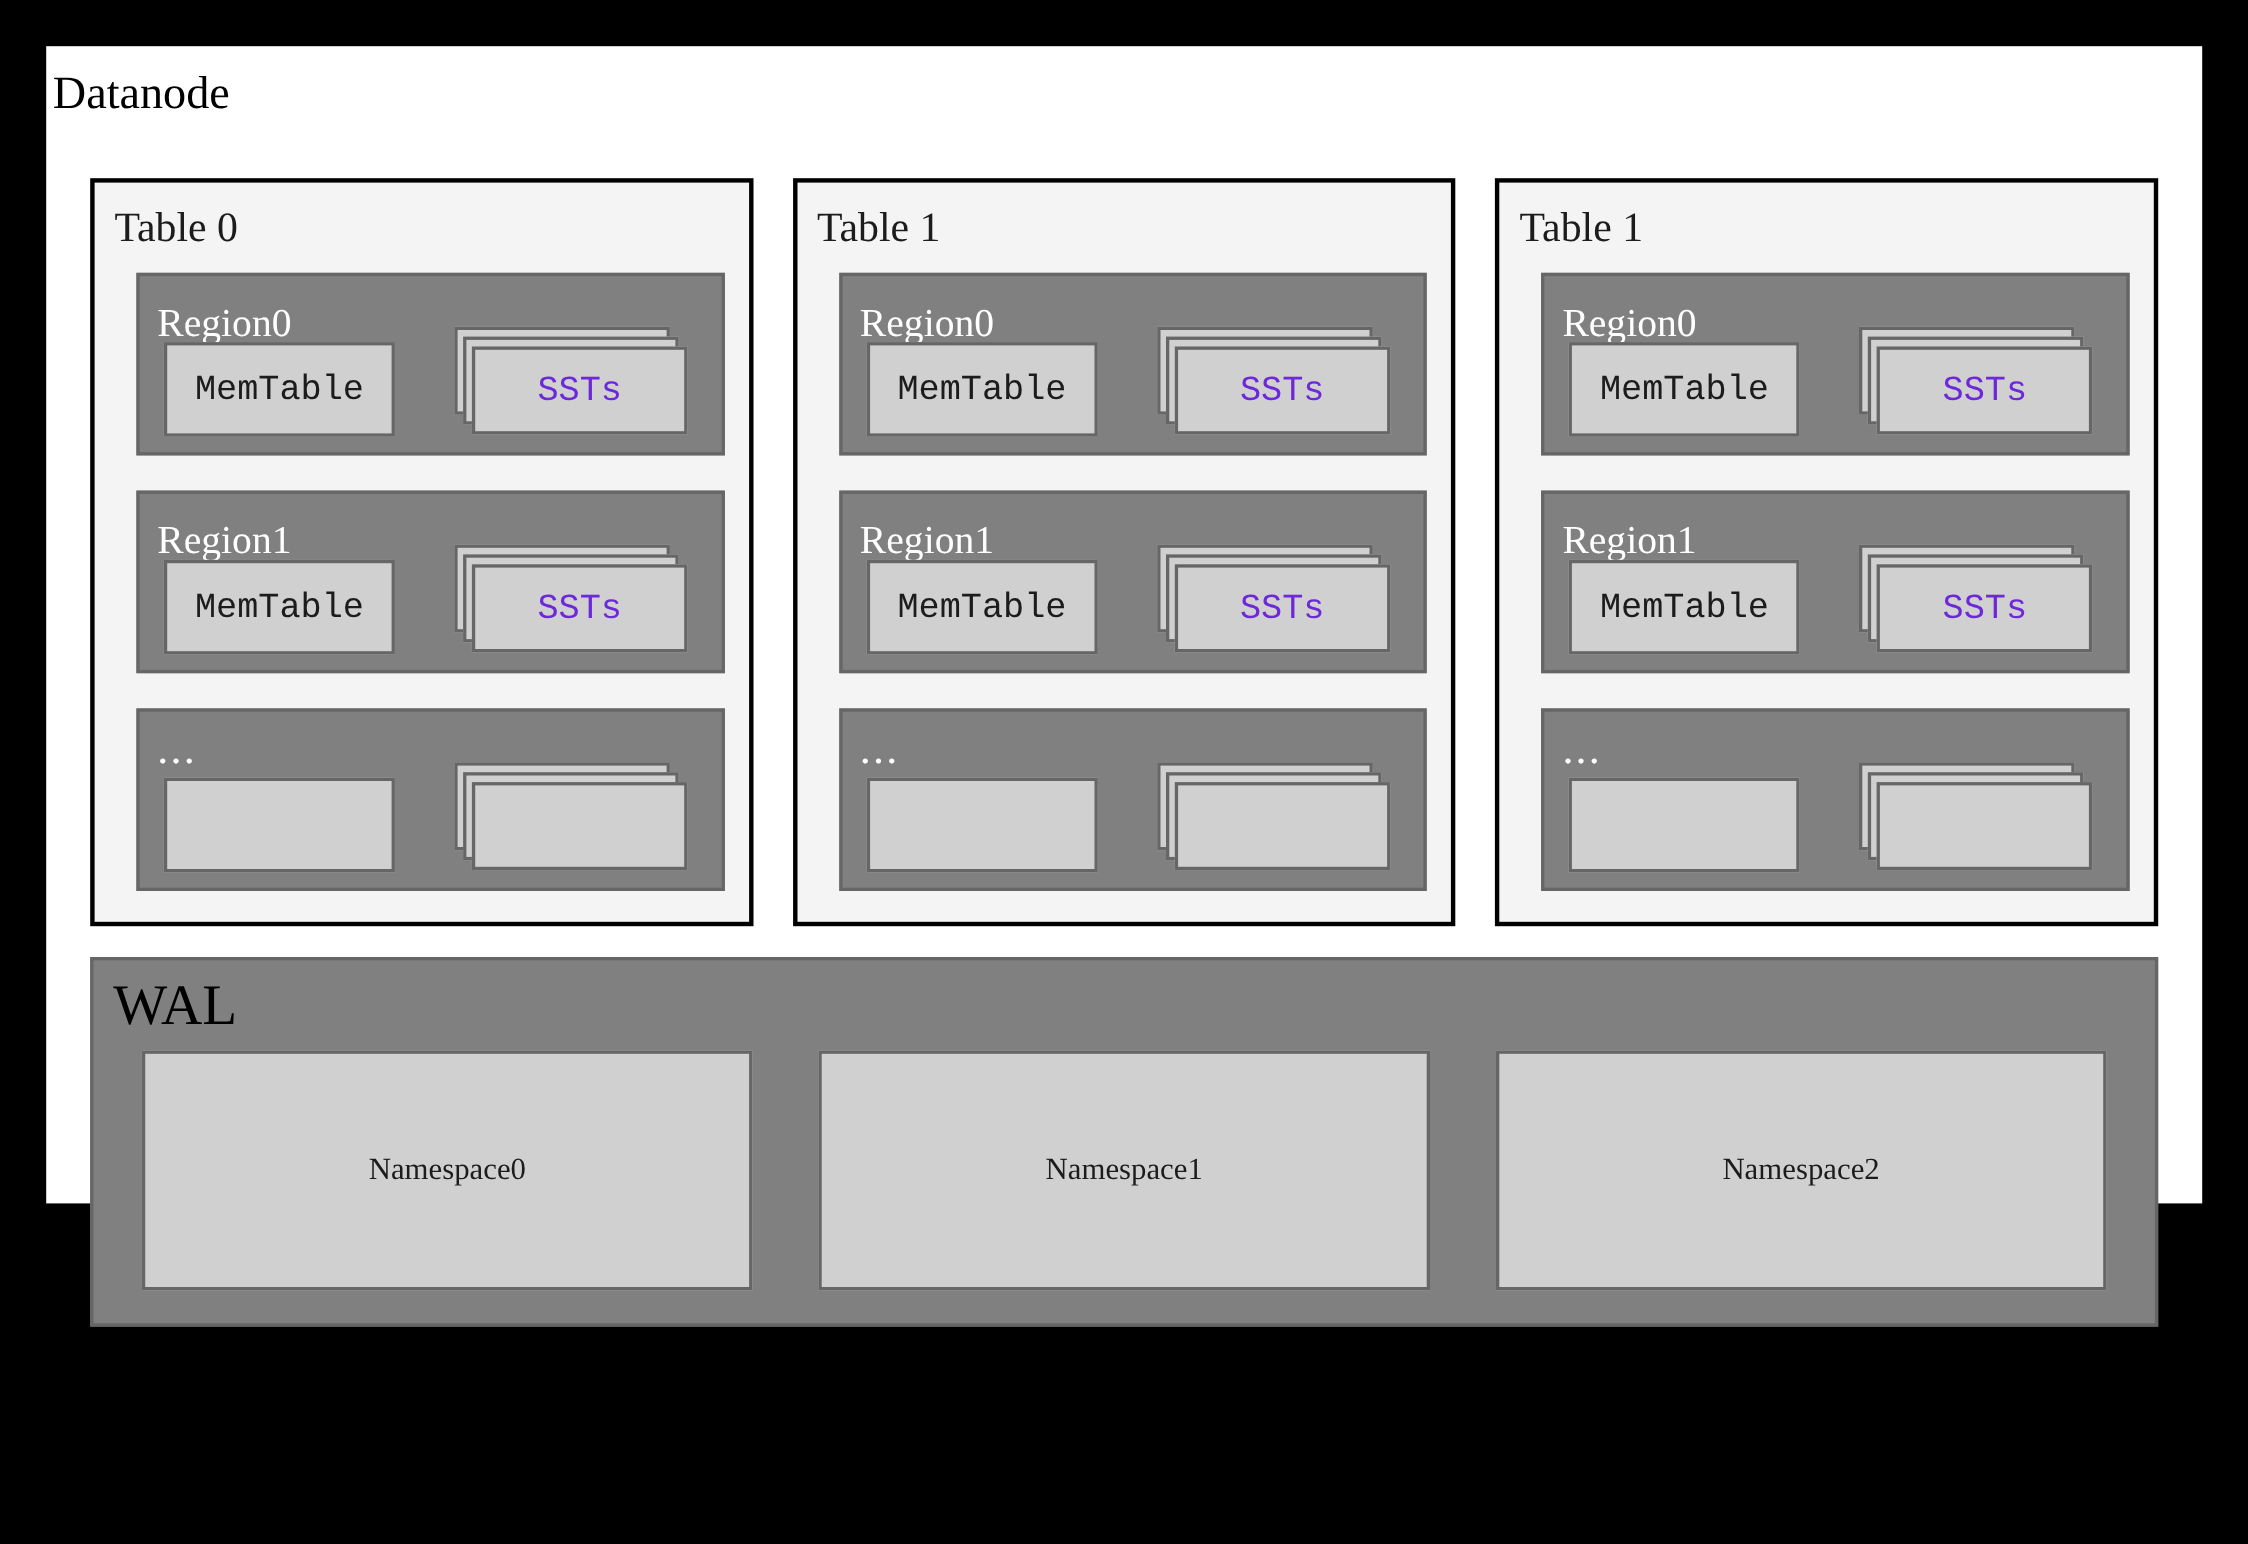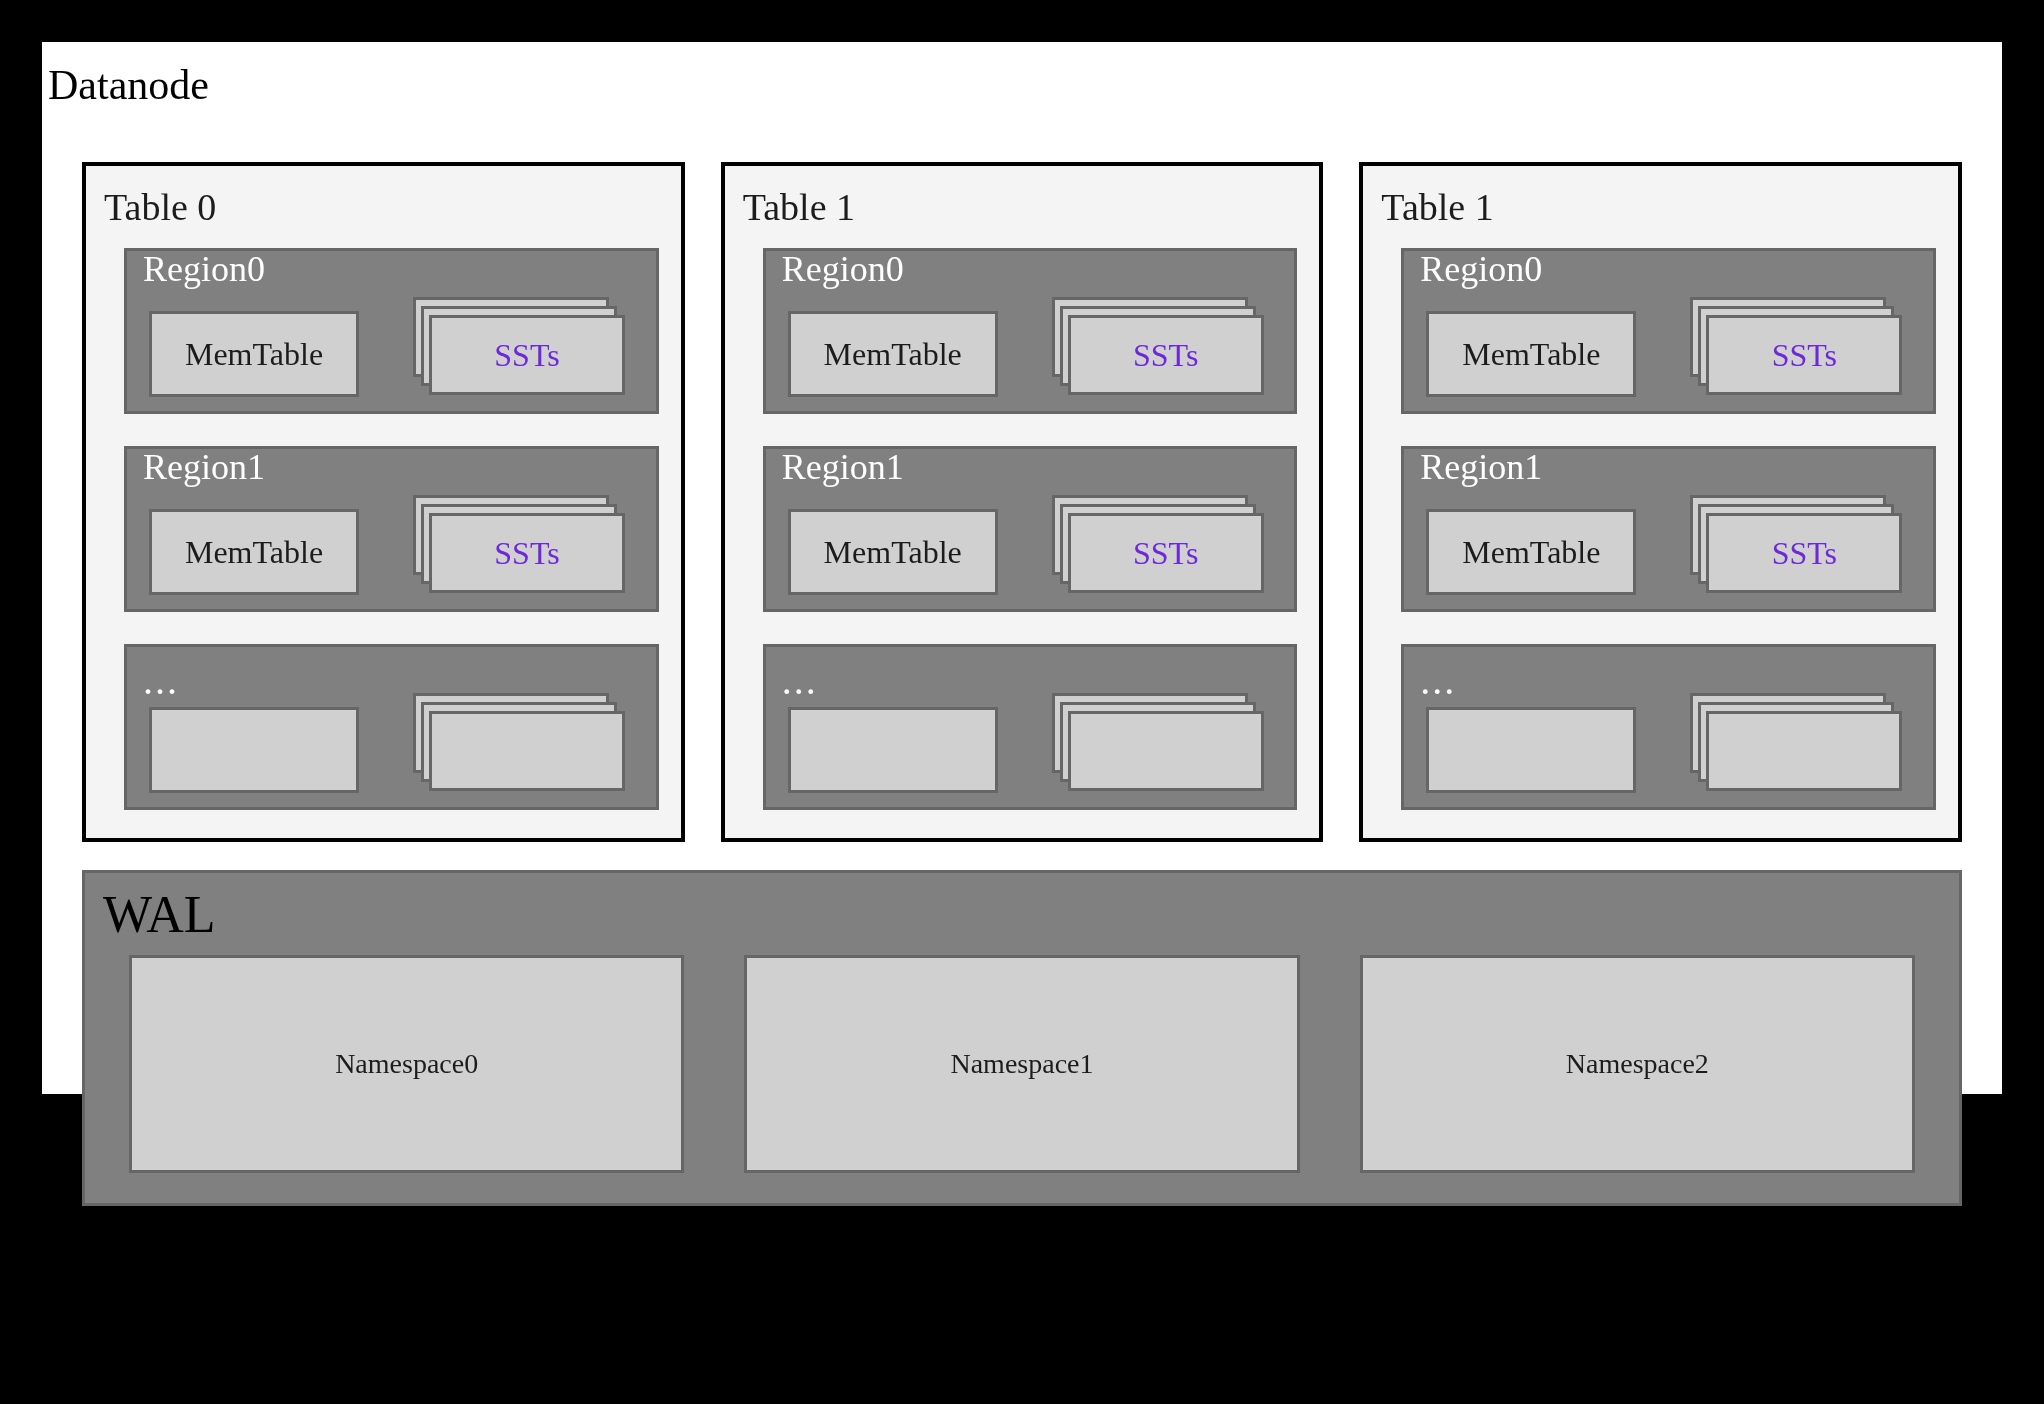--- a/index.html
+++ b/index.html
@@ -80,41 +80,42 @@
     flex: 1 1 0;
     background: #808080;
     border: 3px solid #666666;
     box-sizing: border-box;
     position: relative;
   }
 
   .region-label {
     position: absolute;
     left: 16px;
-    top: 0;
+    top: 24px;
     font-size: 36px;
     color: #ffffff;
     line-height: 1;
     white-space: nowrap;
   }
 
   .region-label.ellipsis {
     font-size: 40px;
     top: 14px;
     letter-spacing: 2px;
   }
 
   .region-body {
     position: absolute;
     left: 22px;
     right: 18px;
     bottom: 14px;
     height: 96px;
     display: flex;
     align-items: flex-end;
+    font-family: Liberation Mono, monospace;
   }
 
   
   .memtable {
     width: 210px;
     height: 86px;
     background: #d0d0d0;
     border: 3px solid #666666;
     box-sizing: border-box;
     display: flex;

